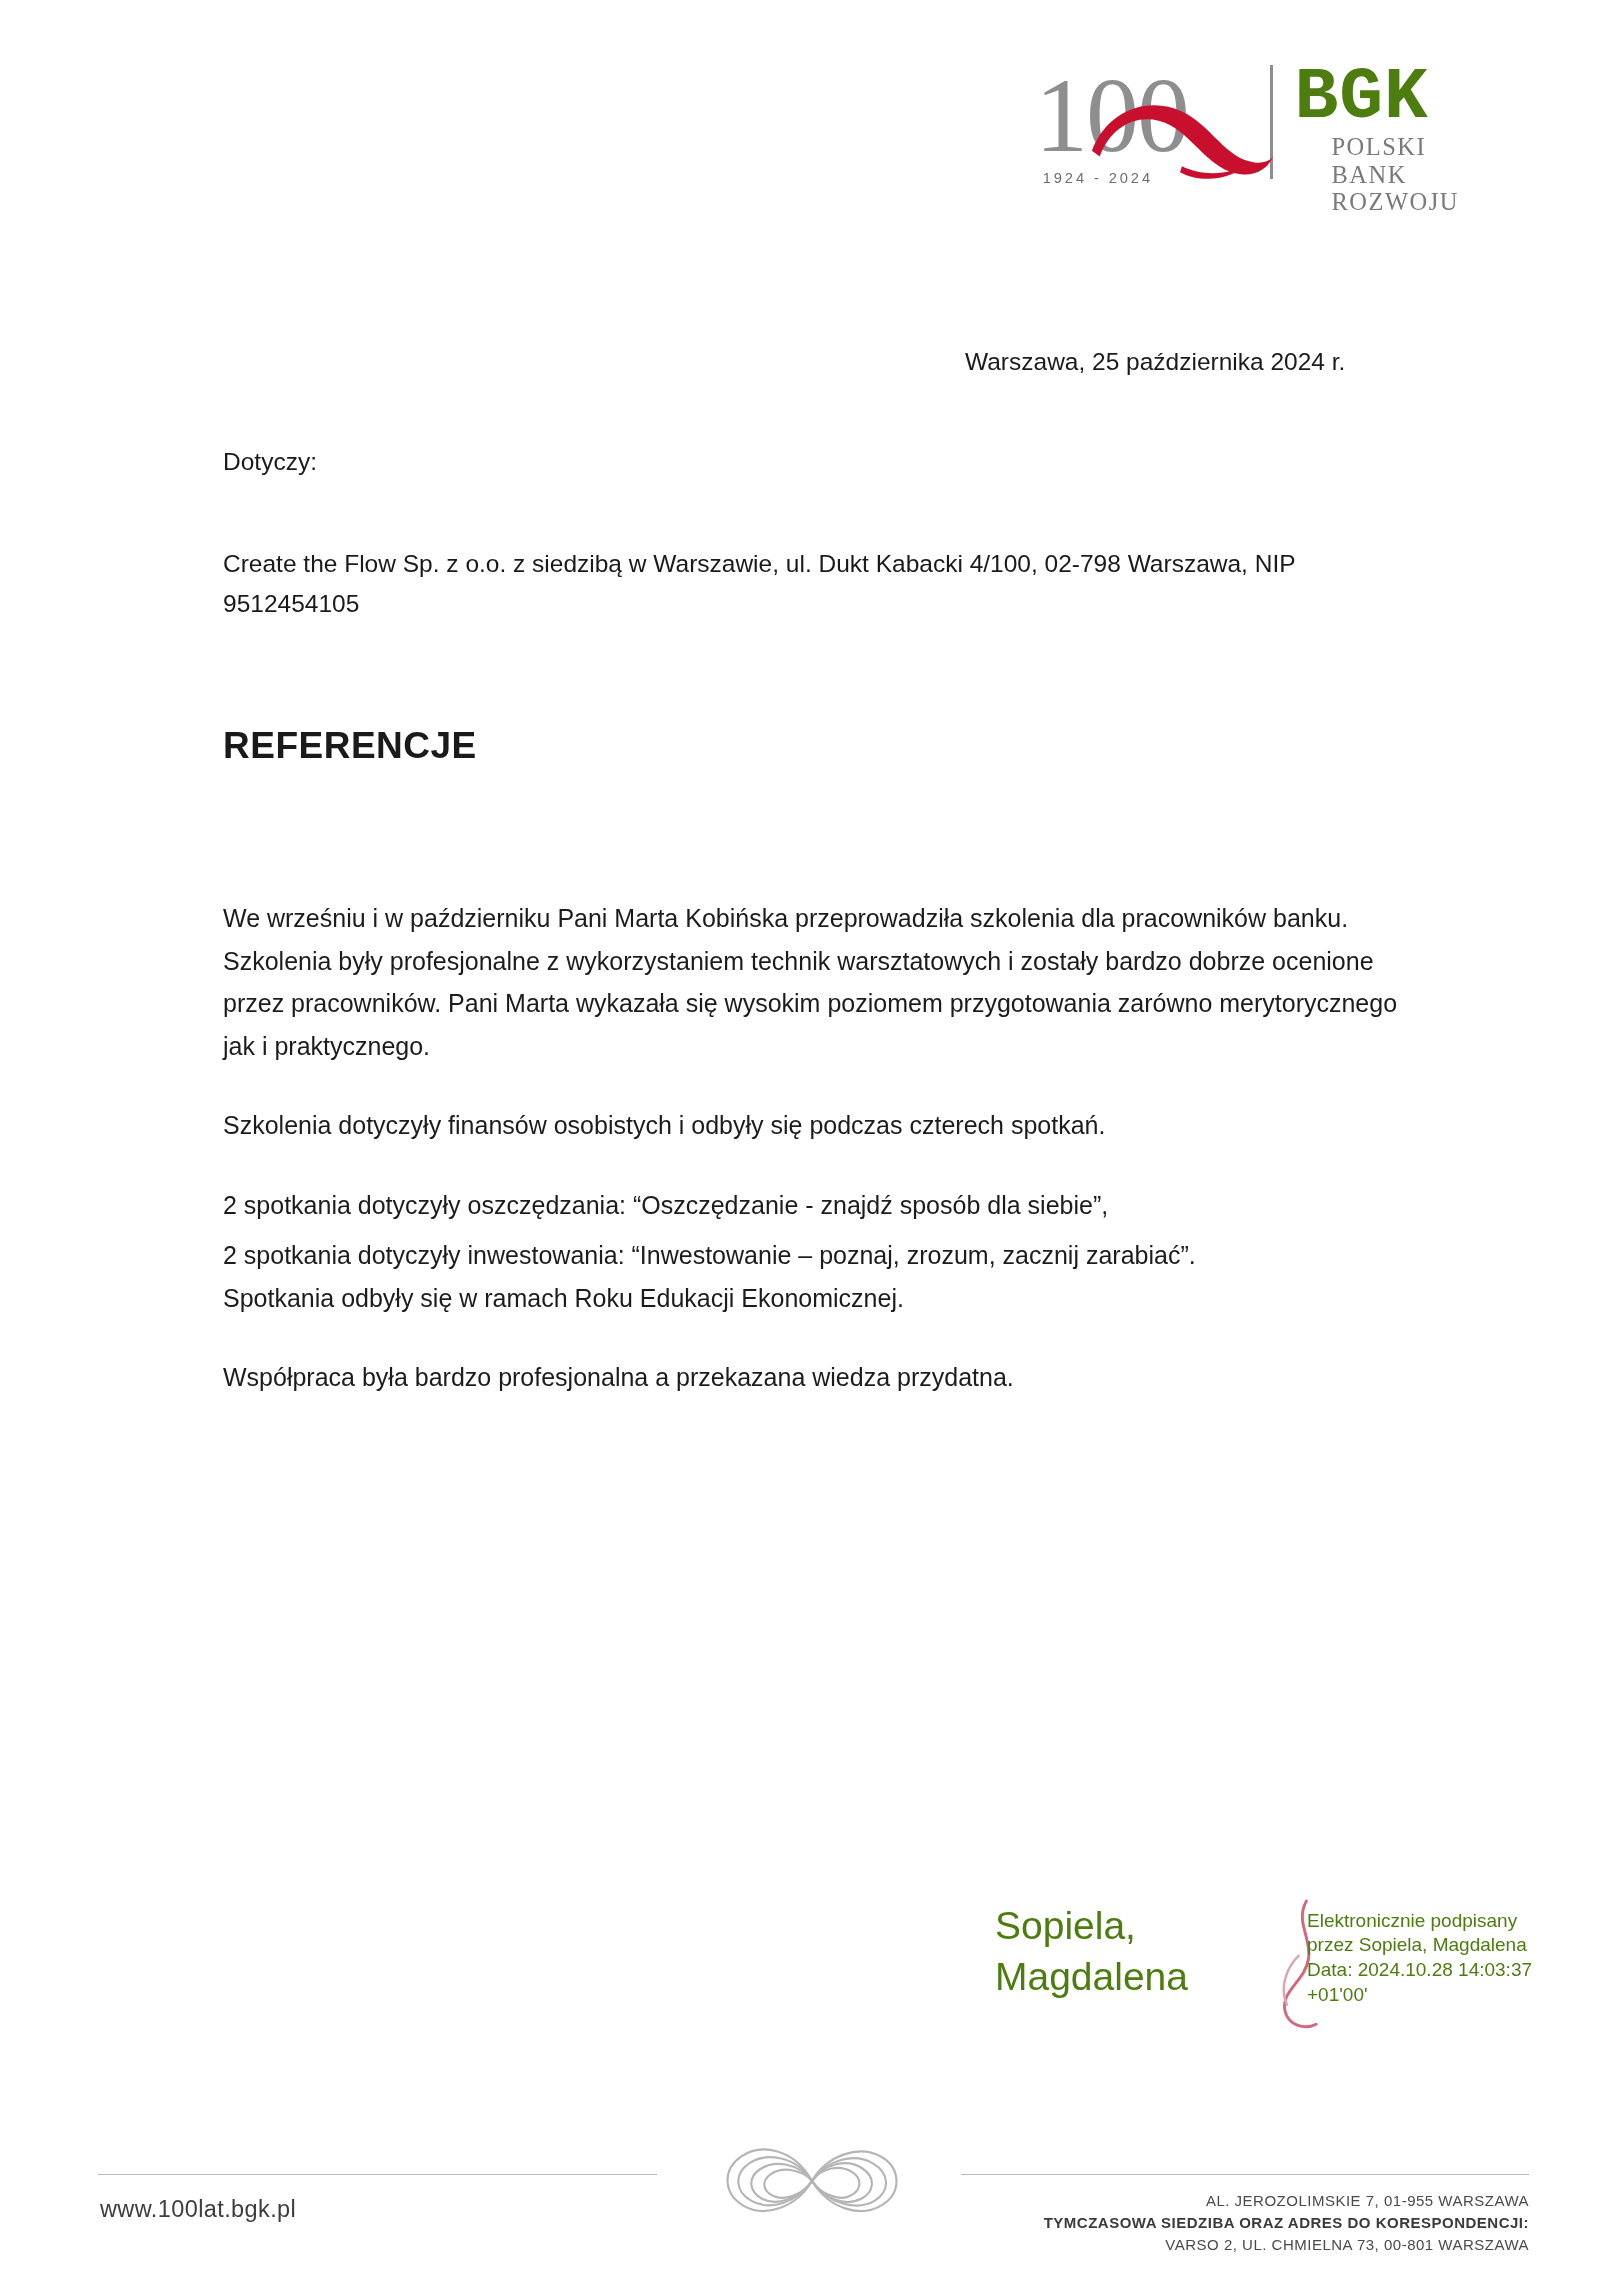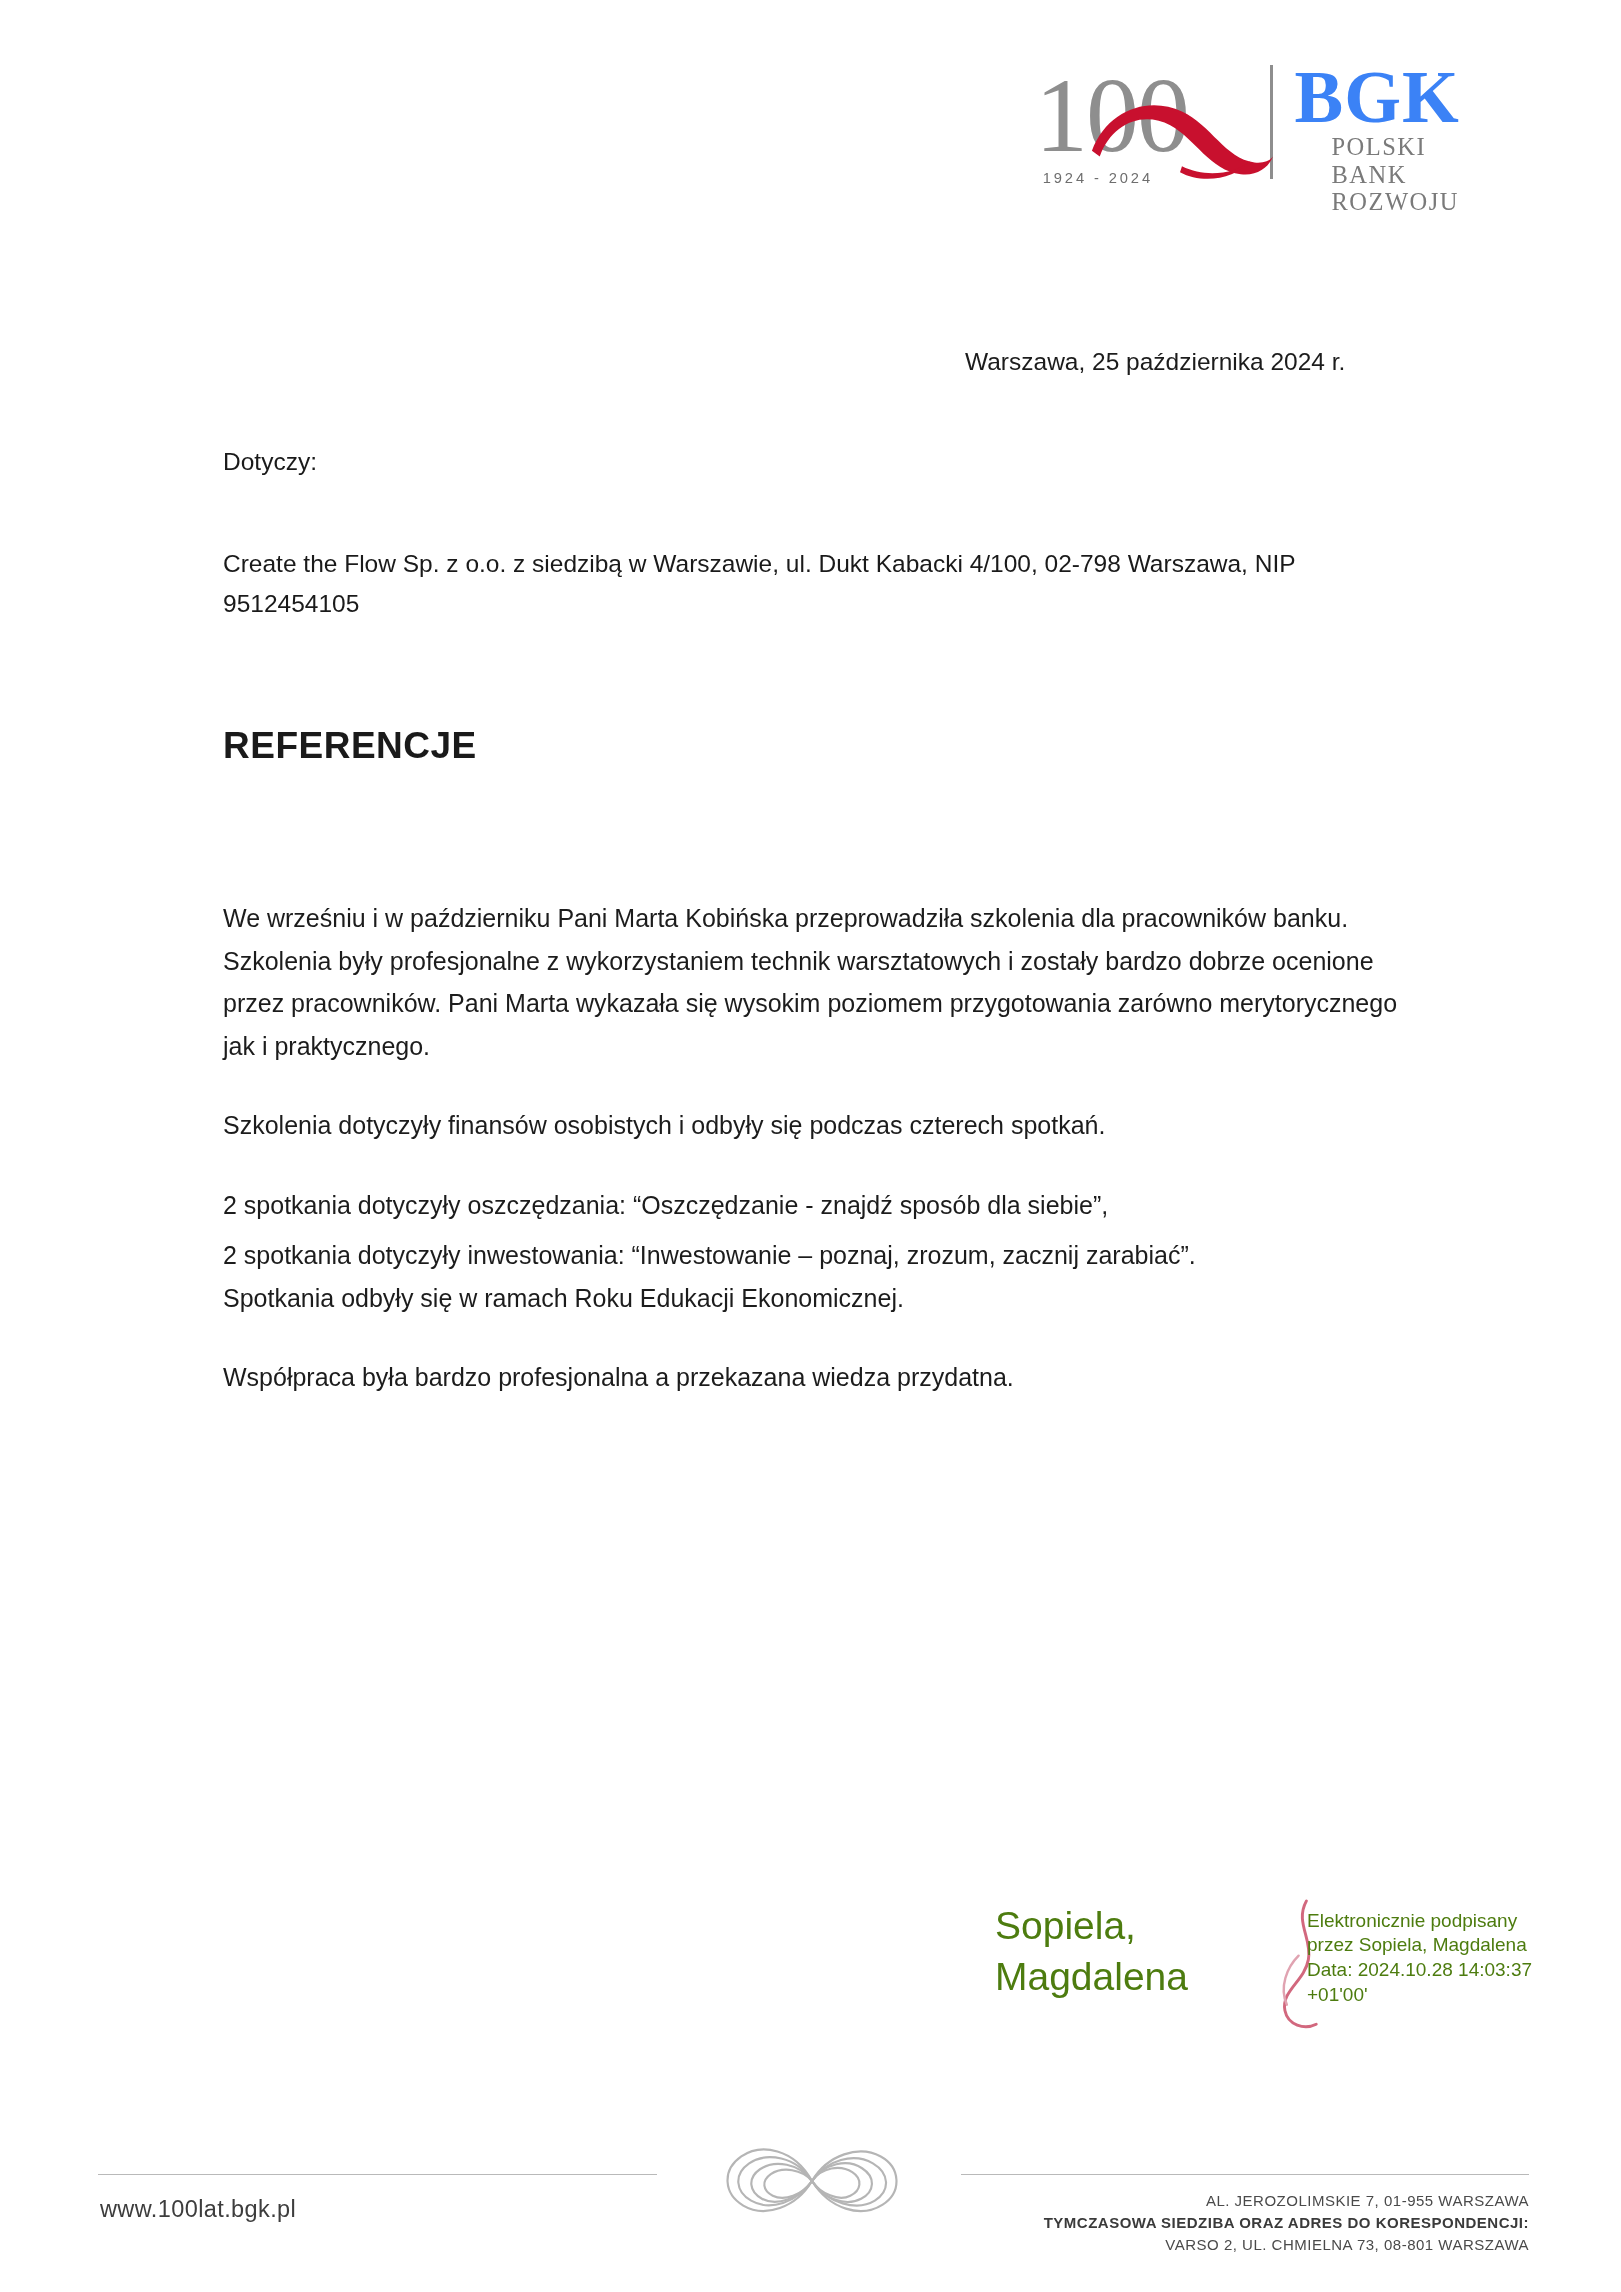--- a/index.html
+++ b/index.html
@@ -65,25 +65,25 @@
   .logo-divider {
     width: 2.9px;
     height: 114px;
     background: #8e8e8e;
     margin: 3.9px 21.6px 0 5.9px;
   }
   .logo-bgk {
     padding-top: 2px;
   }
   .logo-bgk .bgk {
-    font-family: Liberation Serif, serif;
+    font-family: Liberation Mono, monospace;
     font-size: 73px;
     font-weight: 700;
     letter-spacing: 1px;
-    color: #3b82f6;
+    color: #4d7c0f;
     line-height: 0.96;
   }
   .logo-bgk .sub {
     font-family: "Liberation Serif", serif;
     font-size: 24.5px;
     letter-spacing: 1.5px;
     color: #7a7a7a;
     line-height: 1.12;
     margin-left: 37px;
   }
@@ -274,18 +274,18 @@
         <path d="M110 57 C 97 39, 72 35, 57 45 C 44 54, 46 68, 59 75 C 74 83, 97 75, 110 57 C 123 39, 146 34, 161 44 C 175 53, 174 68, 160 75 C 145 83, 122 76, 110 57 Z"></path>
         <path d="M110 57 C 100 45, 80 42, 68 50 C 58 57, 60 67, 70 72 C 82 78, 100 71, 110 57 C 120 43, 139 40, 151 48 C 162 55, 160 67, 149 72 C 137 78, 119 70, 110 57 Z"></path>
       </g>
     </svg>
 
     <div class="url">www.100lat.bgk.pl</div>
 
     <div class="address">
       <div>AL. JEROZOLIMSKIE 7, 01-955 WARSZAWA</div>
       <div class="bold">TYMCZASOWA SIEDZIBA ORAZ ADRES DO KORESPONDENCJI:</div>
-      <div>VARSO 2, UL. CHMIELNA 73, 08-801 WARSZAWA</div>
+      <div>VARSO 2, UL. CHMIELNA 73, 00-801 WARSZAWA</div>
     </div>
   </div>
 
 </div>
 
 
 </body></html>

